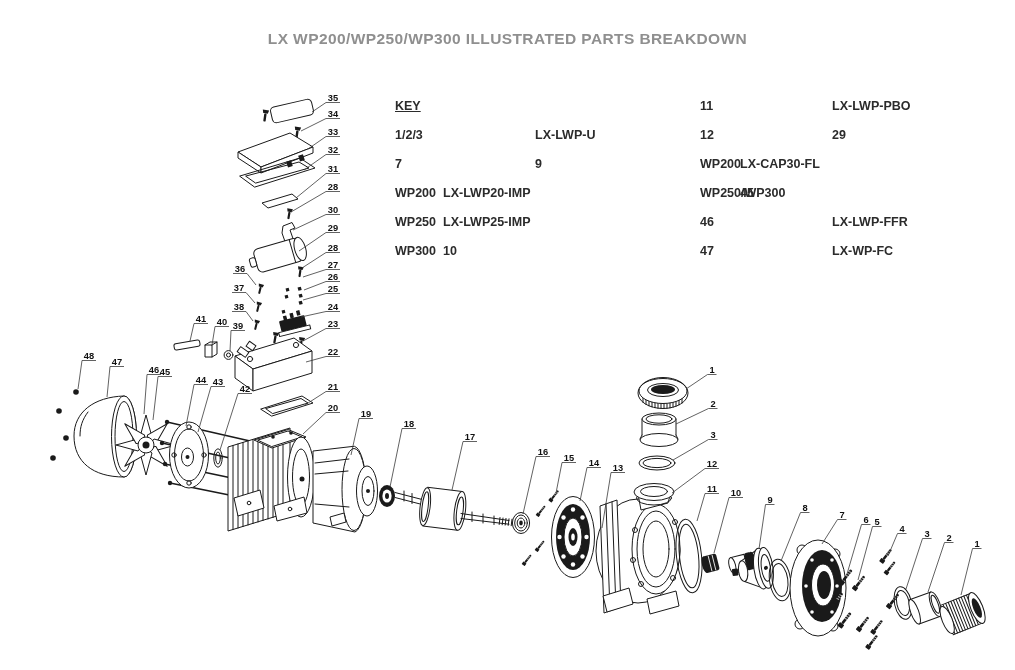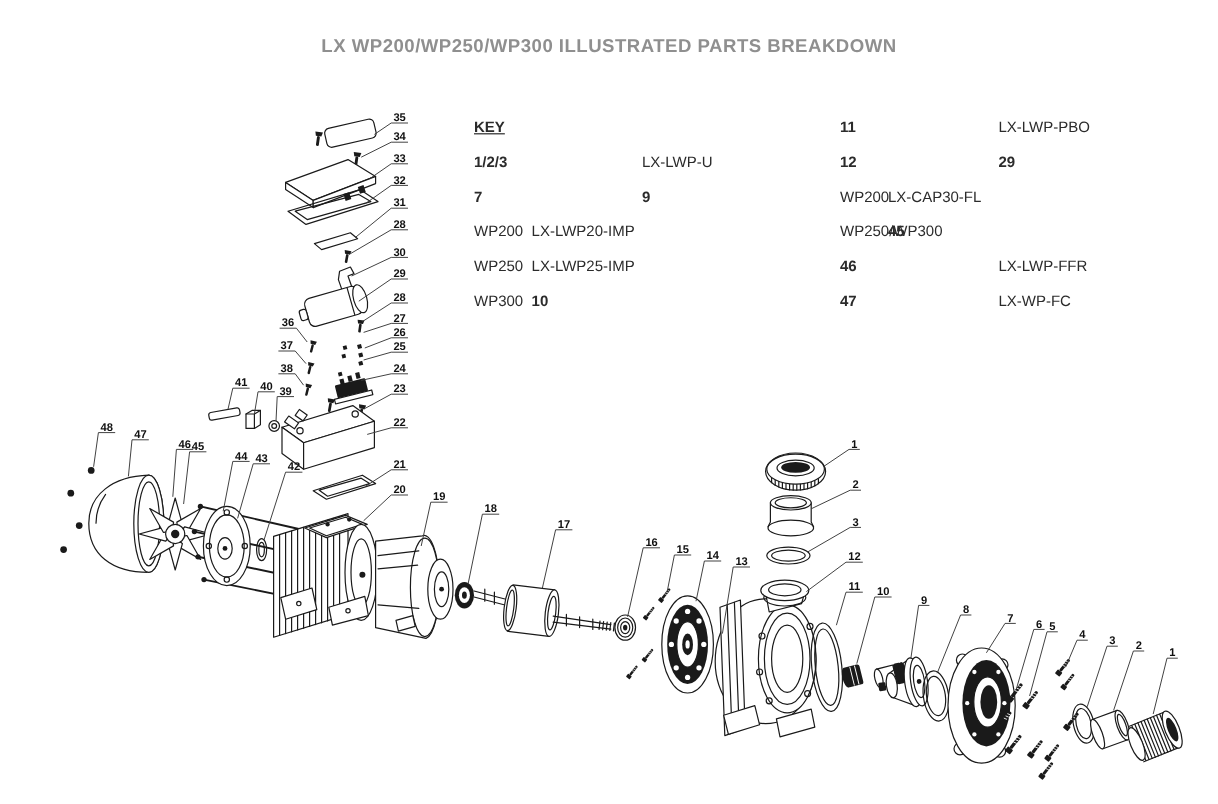--- a/index.html
+++ b/index.html
@@ -4,21 +4,21 @@
 <style>
   html,body { margin:0; padding:0; background:#fff; }
   .page { position:relative; width:1015px; height:670px; background:#ffffff; overflow:hidden;
           font-family:"Liberation Sans", sans-serif; }
   .title { position:absolute; top:30px; left:0; width:1015px; text-align:center;
            font-size:15.5px; font-weight:bold; letter-spacing:0.4px; color:#8f8f8f; }
   .keytable { position:absolute; top:92px; display:grid; grid-auto-rows:29px;
               font-size:12.5px; color:#2b2b2b; }
   #ktl { left:395px; grid-template-columns:48px 92px 150px; }
   #ktr { left:700px; grid-template-columns:40px 92px 128px; }
-  .kcell { line-height:29px; white-space:nowrap; }
+  .kcell { line-height:29px; white-space:nowrap;font-weight:bold; }
   .kcell.num { font-weight:bold; }
   .kcell.header { font-weight:bold; text-decoration:underline; }
   #diagram { position:absolute; left:0; top:0; width:1015px; height:670px; }
   .s  { fill:none; stroke:#1a1a1a; stroke-width:1; stroke-linecap:round; stroke-linejoin:round; }
   .sw { fill:#ffffff; stroke:#1a1a1a; stroke-width:1; stroke-linejoin:round; }
   .fd { fill:#1a1a1a; stroke:none; }
   .ln2 { stroke:#1a1a1a; stroke-width:1.6; stroke-linecap:round; }
   text.callout { font-family:"Liberation Sans", sans-serif; font-size:9.3px; font-weight:bold;
                  fill:#111; text-anchor:middle; }
   polyline.leader { fill:none; stroke:#3a3a3a; stroke-width:0.8; }

